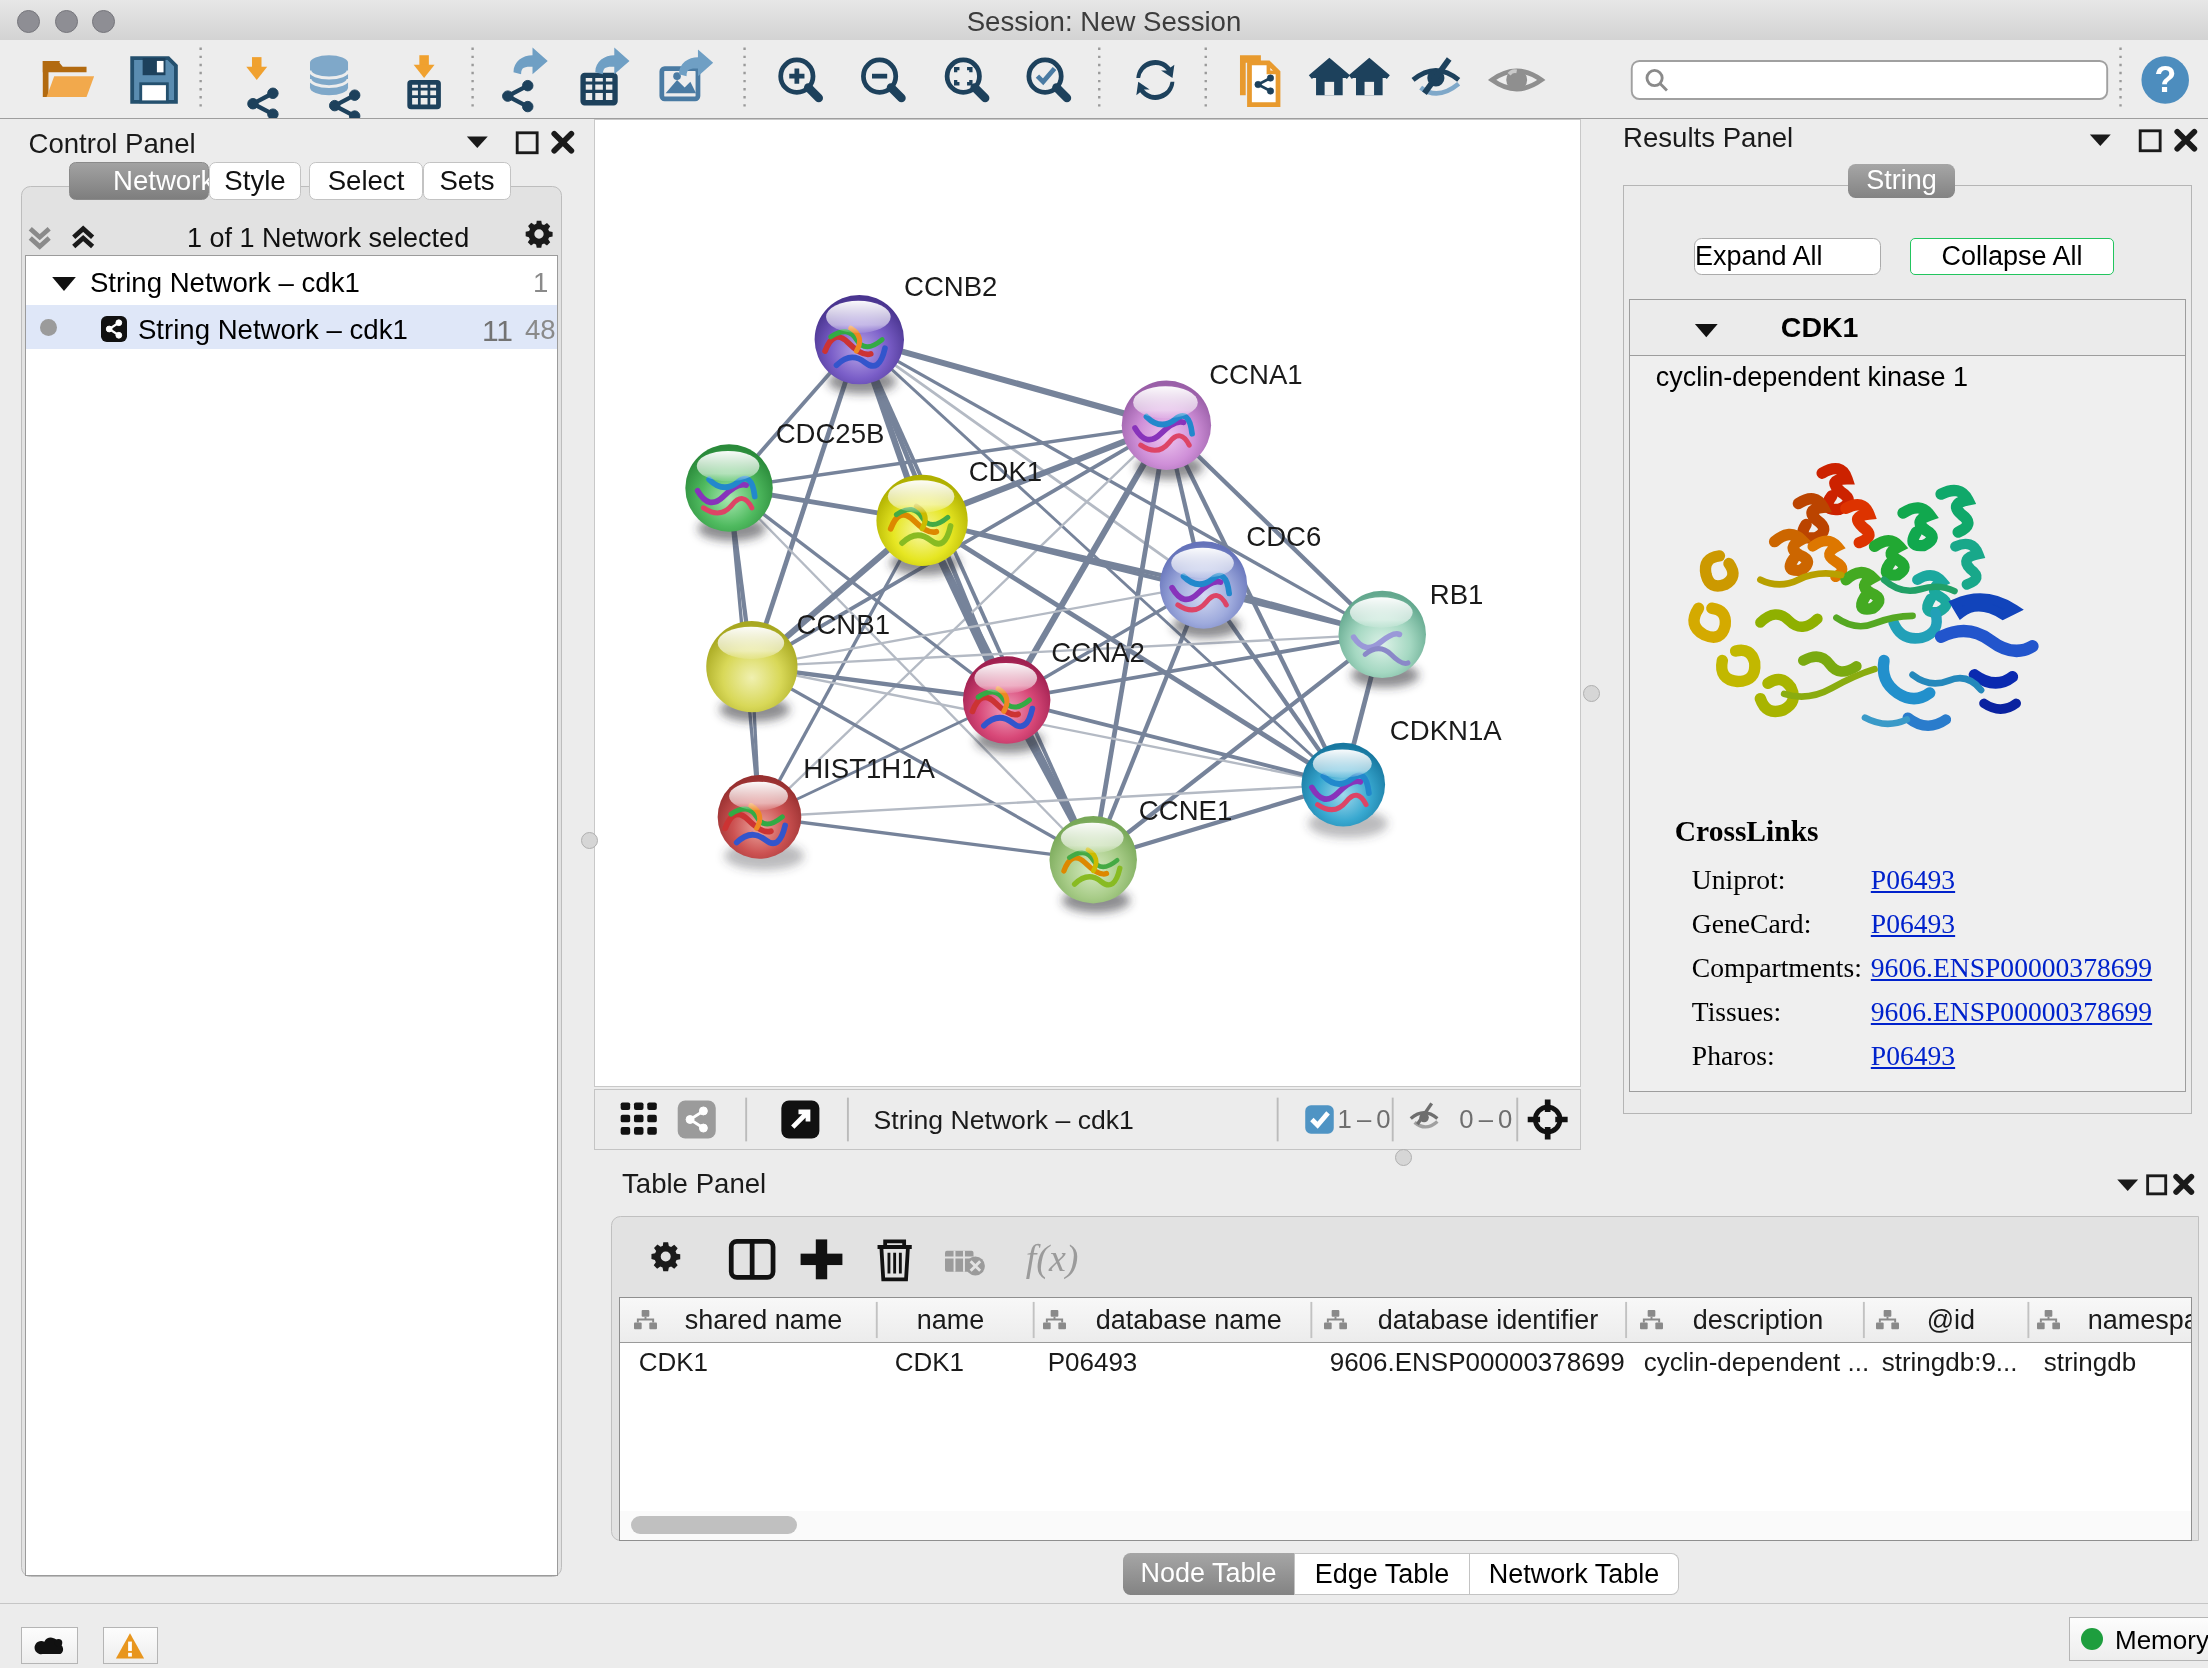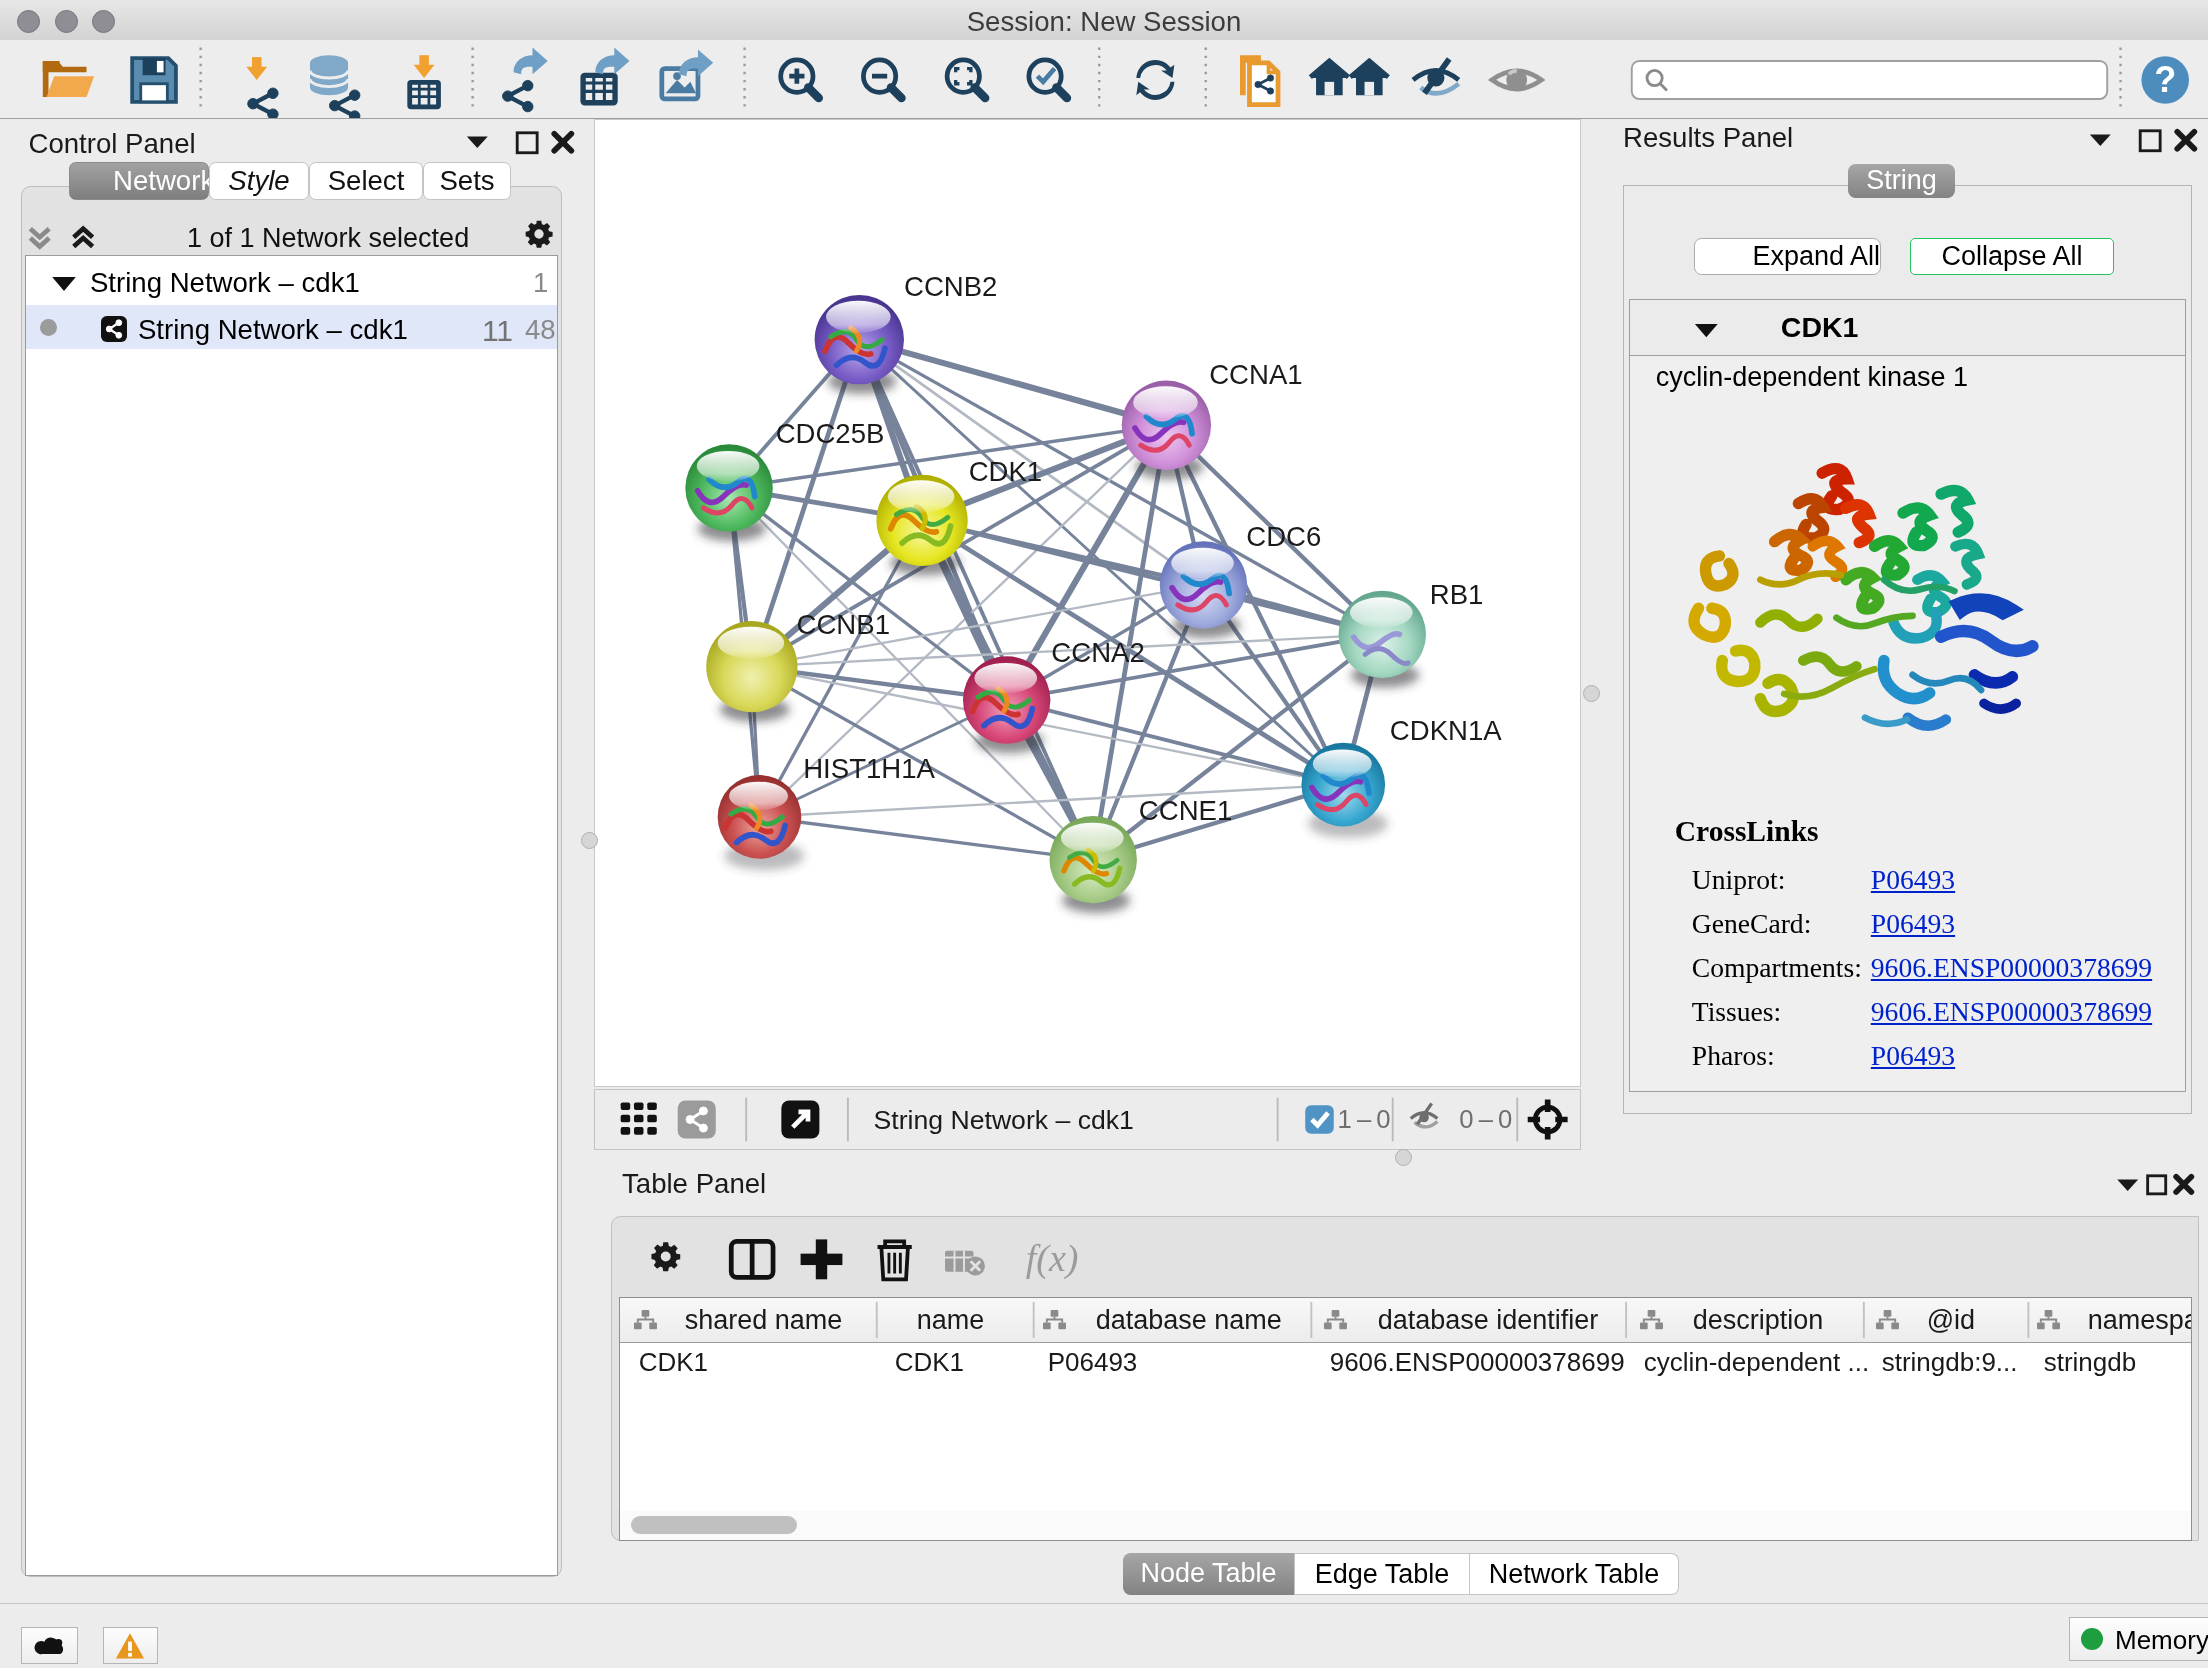--- a/index.html
+++ b/index.html
@@ -207,21 +207,21 @@
     <div class="ptitle" style="position:absolute;left:28.5px;top:8.6px;">Control Panel</div>
     <svg class="abs" style="left:464px;top:9.5px;" width="114" height="28.5" viewBox="0 0 120 30">
       <path d="M3 8 L25 8 L14 20 Z" fill="#1a1a1a"></path>
       <rect x="56" y="4" width="21" height="21" fill="none" stroke="#1a1a1a" stroke-width="3"></rect>
       <g stroke="#1a1a1a" stroke-width="6" stroke-linecap="round">
           <line x1="95" y1="5" x2="113" y2="23"></line>
           <line x1="113" y1="5" x2="95" y2="23"></line>
         </g>
     </svg>
     <div class="tab tabsel" style="left:69px;width:140px;">Network</div>
-    <div class="tab" style="left:209px;width:100px;font-style:italic;">Style</div>
+    <div class="tab" style="left:209px;width:92px;">Style</div>
     <div class="tab" style="left:309px;width:114px;">Select</div>
     <div class="tab" style="left:423px;width:88px;">Sets</div>
     <div id="netbox">
       <div id="nethdr">
         <svg class="abs" style="left:3.8px;top:4.8px;" width="86" height="34" viewBox="0 0 90 36">
           <g fill="none" stroke="#8a8a8a" stroke-width="5">
               <path d="M4 6 L14 15 L24 6"></path>
               <path d="M4 16 L14 25 L24 16"></path>
             </g>
           <g fill="none" stroke="#1a1a1a" stroke-width="5">
@@ -538,21 +538,21 @@
     <svg class="abs" style="left:480px;top:7.6px;" width="114" height="28.5" viewBox="0 0 120 30">
       <path d="M3 8 L25 8 L14 20 Z" fill="#1a1a1a"></path>
       <rect x="56" y="4" width="21" height="21" fill="none" stroke="#1a1a1a" stroke-width="3"></rect>
       <g stroke="#1a1a1a" stroke-width="6" stroke-linecap="round">
           <line x1="95" y1="5" x2="113" y2="23"></line>
           <line x1="113" y1="5" x2="95" y2="23"></line>
         </g>
     </svg>
     <div style="position:absolute;left:241px;top:45px;width:107px;height:34px;background:linear-gradient(#a6a6a6,#838383);border-radius:7.6px;color:#fff;font-size:27px;text-align:center;line-height:33px;z-index:3;">String</div>
     <div id="rbox">
-      <div style="position:absolute;left:70px;top:52px;width:185px;height:35px;background:#fff;border:1px solid #ababab;border-radius:7.6px;font-size:27px;text-align:right;line-height:34px;">Expand All</div>
+      <div style="position:absolute;left:70px;top:52px;width:185px;height:35px;background:#fff;border:1px solid #ababab;border-radius:7.6px;font-size:27px;text-align:left;line-height:34px;">Expand All</div>
       <div style="position:absolute;left:286px;top:52px;width:202px;height:35px;background:#fff;border:1px solid #22c55e;border-radius:5px;font-size:27px;text-align:center;line-height:34px;">Collapse All</div>
       <div style="position:absolute;left:4.8px;top:113px;width:555px;height:791px;background:#ebebeb;border:1px solid #9d9d9d;">
         <svg class="abs" style="left:63px;top:21px;" width="28.5" height="21" viewBox="0 0 30 22">
             <path d="M2 3 L26 3 L14 17 Z" fill="#111"></path>
           </svg>
         <span style="position:absolute;left:151px;top:10.5px;font-size:28.5px;font-weight:bold;">CDK1</span>
         <div style="position:absolute;left:0px;top:55px;width:555px;height:735px;border-top:1px solid #9d9d9d;background:#efefef;">
           <span style="position:absolute;left:26px;top:5.7px;font-size:27px;">cyclin-dependent kinase 1</span>
           <svg class="abs" style="left:40px;top:100px;" width="371" height="314" viewBox="0 0 390 330">
             <g fill="none" stroke-linecap="round">

